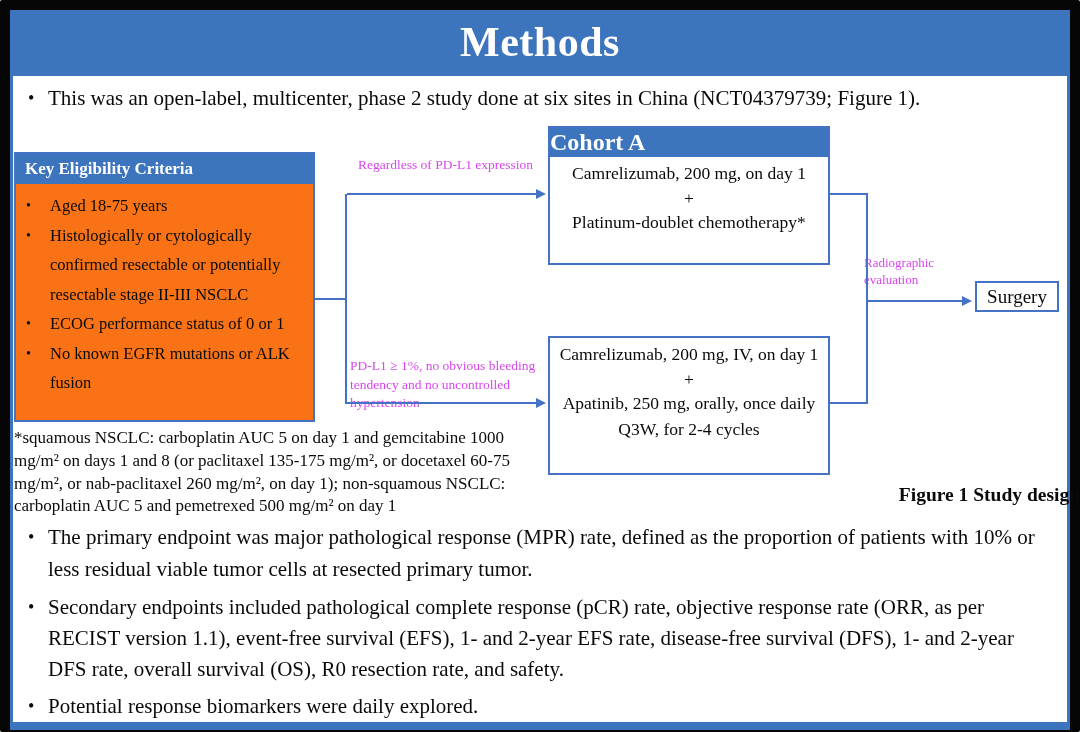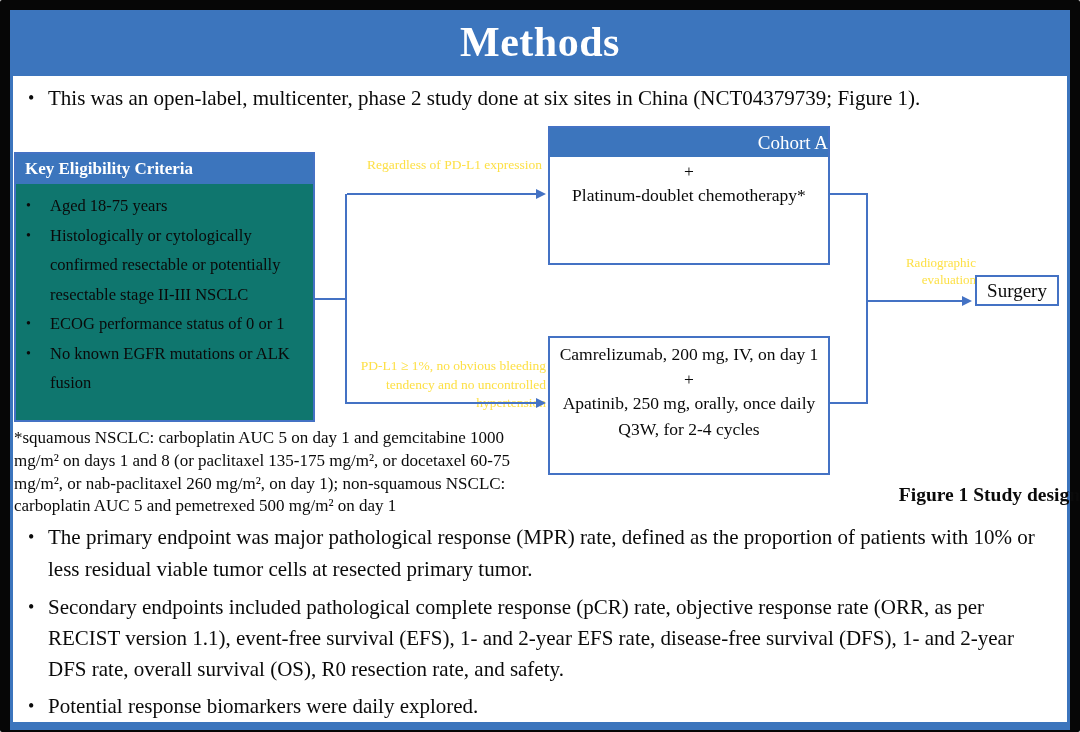--- a/index.html
+++ b/index.html
@@ -12,34 +12,34 @@
   body{width:1080px;height:732px;position:relative;font-family:"Liberation Serif","DejaVu Serif",serif;color:var(--ink);}
   .frame{position:absolute;inset:0;background:#060606;border-radius:2px;overflow:hidden;}
   .title-bar{position:absolute;left:10px;top:10px;width:1060px;height:66px;background:var(--fill);}
   .title-text{width:100%;height:66px;line-height:64px;text-align:center;color:#ffffff;font-size:42px;font-weight:bold;letter-spacing:0.5px;}
   .content-bg{position:absolute;left:10px;top:76px;width:1060px;height:654px;background:#ffffff;border-left:3px solid var(--fill);border-right:3px solid var(--fill);border-bottom:8px solid var(--fill);}
   
   .bullet-row{position:absolute;display:flex;font-size:21px;line-height:32px;}
   .bullet-row .mark{flex:0 0 20px;font-size:18px;}
   .bullet-row .txt{flex:1;}
   
-  .elig-box{position:absolute;left:14px;top:152px;width:301px;height:270px;border:2px solid var(--line);background:#0f766e;}
+  .elig-box{position:absolute;left:14px;top:152px;width:301px;height:270px;border:2px solid var(--line);background:#f97316;}
   .elig-head{height:30px;line-height:30px;background:var(--fill);color:#fff;font-weight:bold;font-size:17px;padding-left:9px;}
   .elig-body{padding:7px 4px 0 10px;}
   .elig-item{display:flex;font-size:16.5px;line-height:29.5px;}
   .elig-item .mark{flex:0 0 24px;font-size:14px;}
   .elig-item .txt{flex:1;}
   
   .cohort-box{position:absolute;left:548px;width:282px;height:139px;border:2px solid var(--line);background:#fff;}
-  .cohort-head{height:29px;line-height:29px;background:var(--fill);color:#fff;font-weight:normal;font-size:19px;text-align:right;}
+  .cohort-head{height:29px;line-height:29px;background:var(--fill);color:#fff;font-weight:bold;font-size:24px;text-align:left;}
   .cohort-body{padding-top:3px;text-align:center;font-size:17.5px;line-height:26.5px;}
   
-  .diagram-label{position:absolute;text-align:right;font-size:13.5px;line-height:17.5px;color:#fde047;}
+  .diagram-label{position:absolute;text-align:left;font-size:13.5px;line-height:17.5px;color:#d946ef;}
   
-  .surgery-box{position:absolute;left:975px;top:275px;width:84px;height:31px;border:2px solid var(--line);background:#fff;text-align:center;font-size:19px;line-height:27px;}
+  .surgery-box{position:absolute;left:975px;top:281px;width:84px;height:31px;border:2px solid var(--line);background:#fff;text-align:center;font-size:19px;line-height:27px;}
   
   .hline{position:absolute;height:2px;background:var(--line);}
   .vline{position:absolute;width:2px;background:var(--line);}
   .arrow-head{position:absolute;width:0;height:0;border-top:5px solid transparent;border-bottom:5px solid transparent;border-left:10px solid var(--line);}
   
   .footnote{position:absolute;left:14px;top:427px;width:530px;font-size:17px;line-height:1.34;}
   .caption{position:absolute;left:0;top:484px;width:1080px;text-align:right;font-weight:bold;font-size:19.5px;}
 </style>
 </head>
 <body>
@@ -81,20 +81,21 @@
 
   <div class="footnote">*squamous NSCLC: carboplatin AUC 5 on day 1 and gemcitabine 1000 mg/m² on days 1 and 8 (or paclitaxel 135-175 mg/m², or docetaxel 60-75 mg/m², or nab-paclitaxel 260 mg/m², on day 1); non-squamous NSCLC: carboplatin AUC 5 and pemetrexed 500 mg/m² on day 1</div>
 
   <div class="diagram-label" style="left:358px;top:156px;width:184px;">Regardless of PD-L1 expression</div>
   <div class="diagram-label" style="left:350px;top:357px;width:196px;line-height:18.5px;">PD-L1 ≥ 1%, no obvious bleeding tendency and no uncontrolled hypertension</div>
   <div class="diagram-label" style="left:864px;top:255px;width:112px;line-height:16.5px;font-size:13px;">Radiographic evaluation</div>
 
   <div class="cohort-box" style="top:126px;">
     <div class="cohort-head">Cohort A</div>
     <div class="cohort-body">
+      <div>Camrelizumab, 200 mg, on day 1</div>
       <div style="line-height:22px;">+</div>
       <div>Platinum-doublet chemotherapy*</div>
     </div>
   </div>
 
   <div class="cohort-box" style="top:336px;">
     <div class="cohort-body">
       <div>Camrelizumab, 200 mg, IV, on day 1</div>
       <div style="line-height:22px;">+</div>
       <div>Apatinib, 250 mg, orally, once daily</div>

